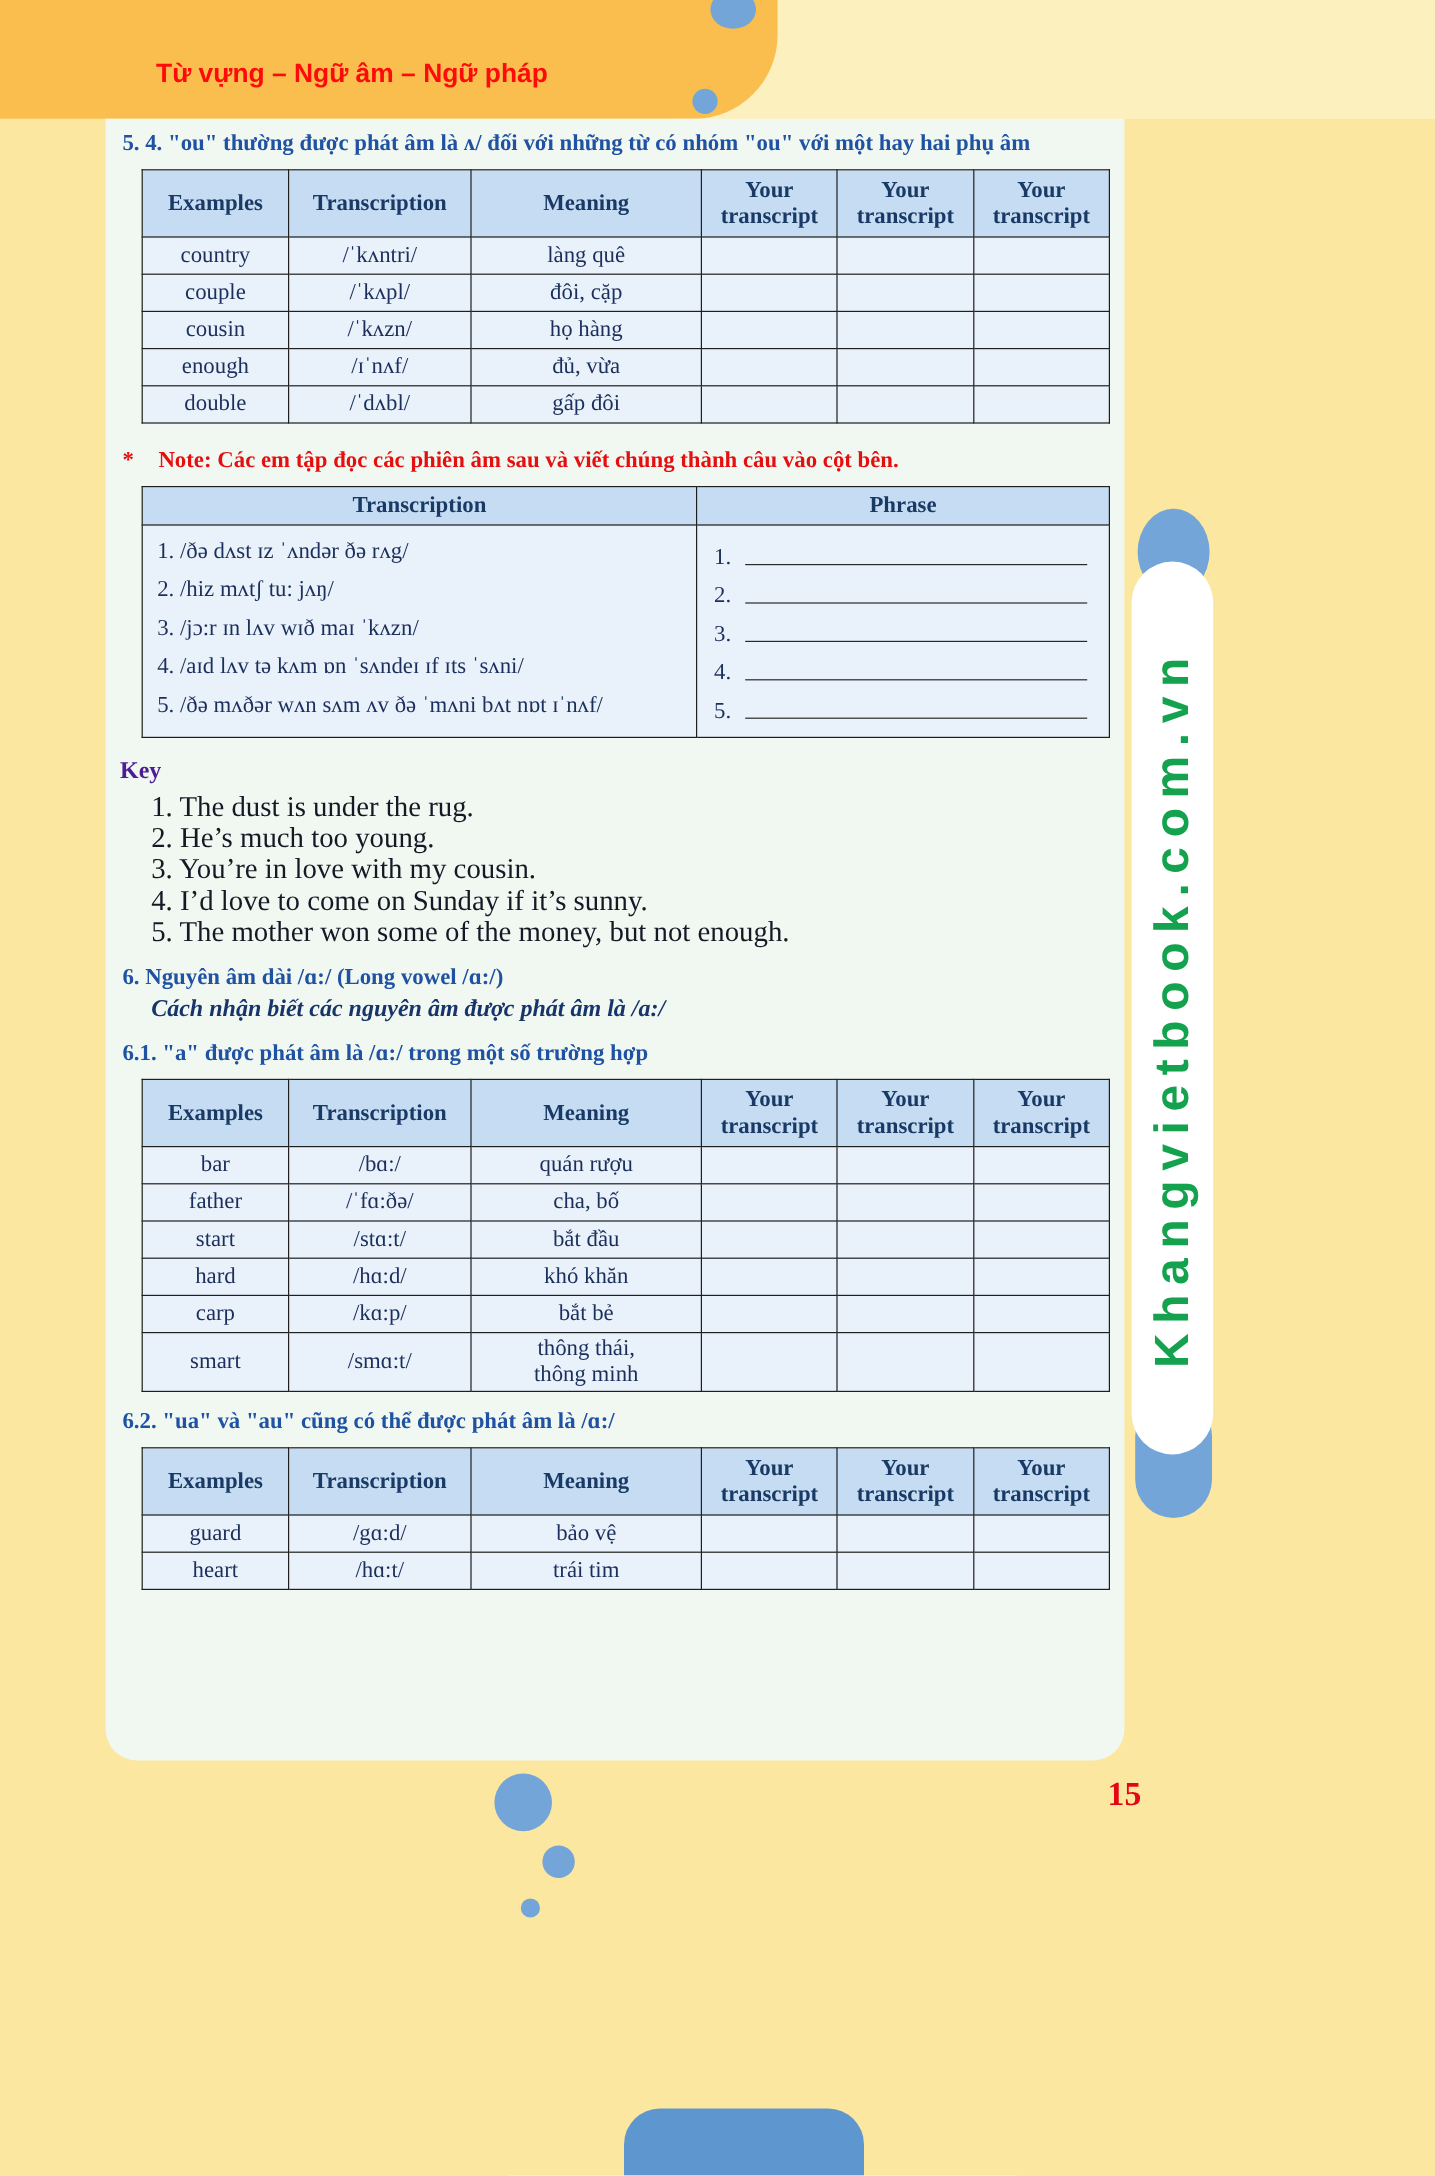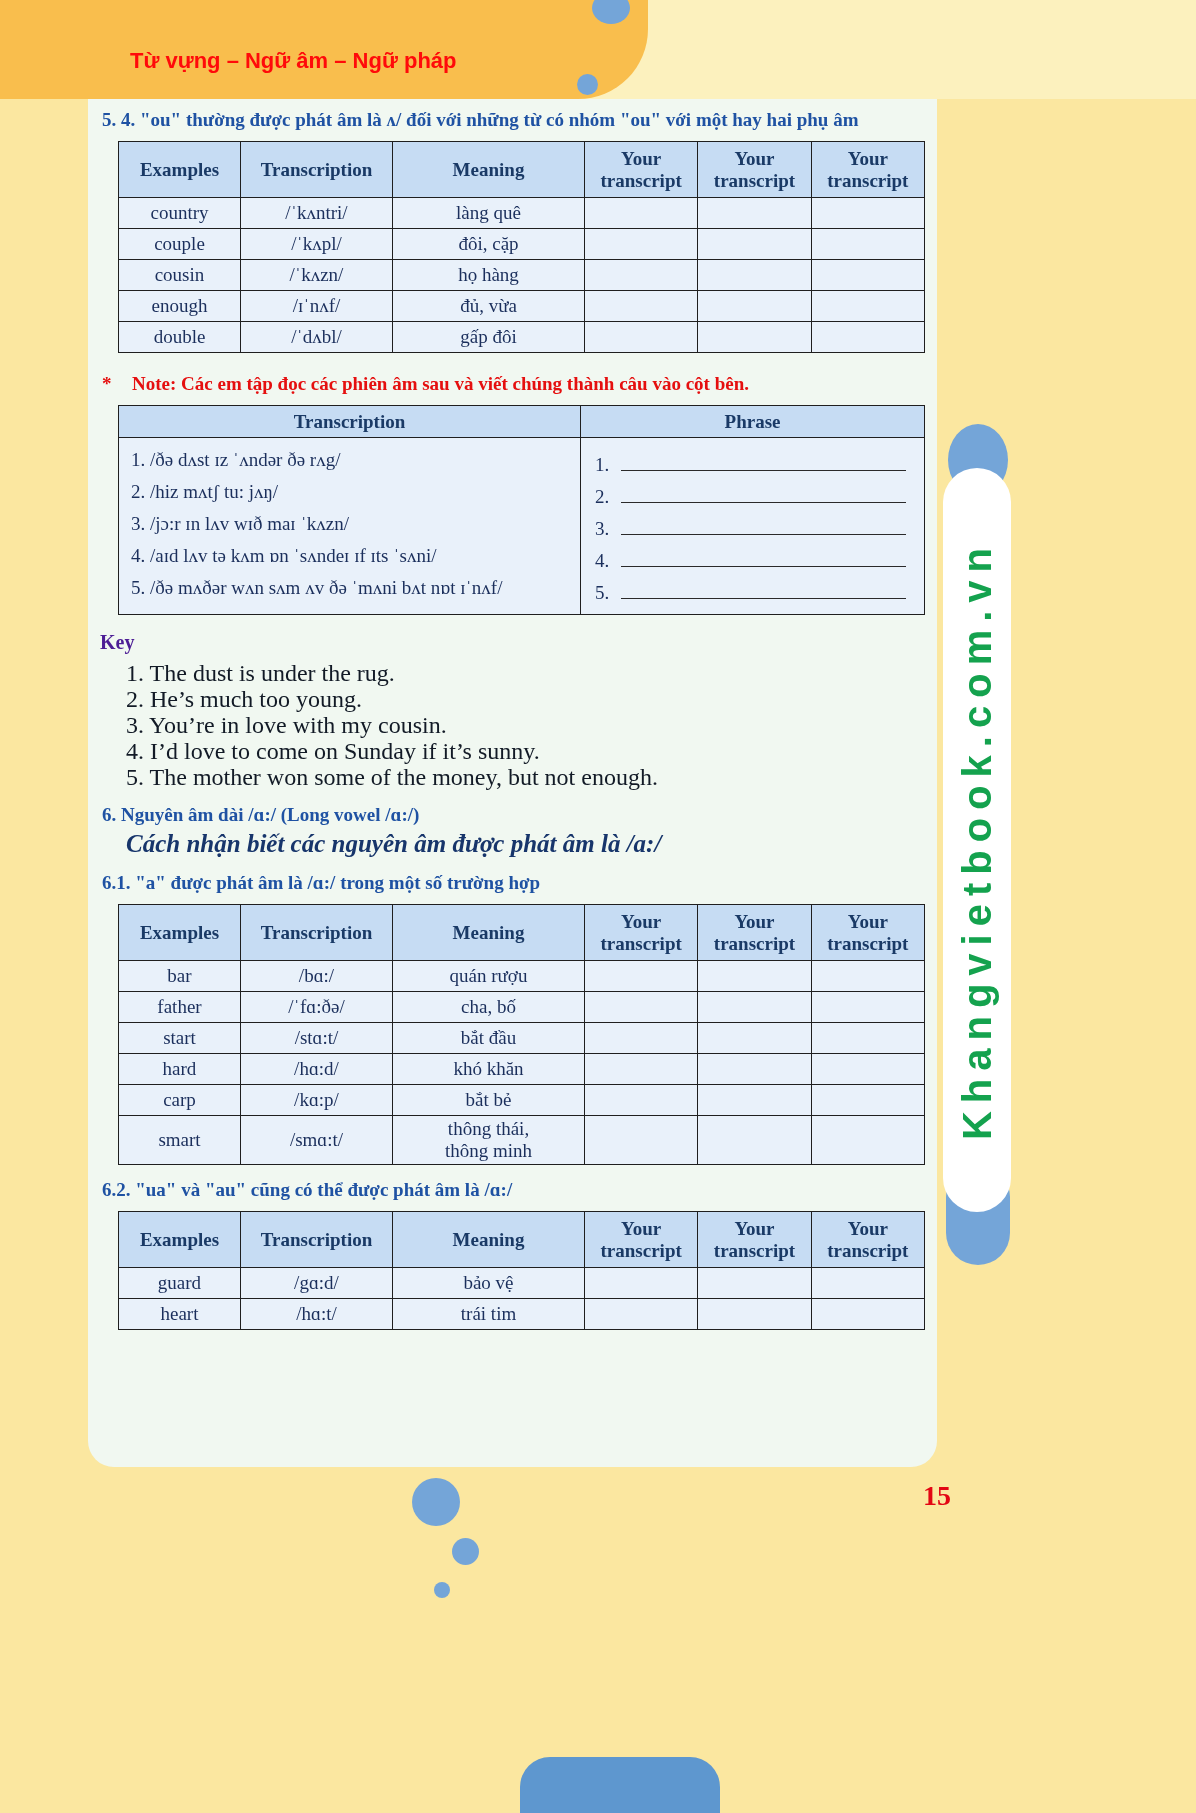--- a/index.html
+++ b/index.html
@@ -22,21 +22,21 @@
 
   .page-header { position:absolute; left:130px; top:48px; z-index:3;
     font-family:"Liberation Sans","DejaVu Sans",sans-serif; font-size:22px; font-weight:700; color:#FF0A0A; }
 
   
   .content { position:absolute; left:88px; top:99px; width:849px; height:1368px; background:#F1F8F1;
     border-radius:0 0 26px 26px; padding:8px 14px 0 12px; z-index:1; }
 
   .sec-title { color:#1F52A3; font-size:19px; font-weight:700; margin:14px 0 0 2px; white-space:nowrap; }
   .sec-title.first { margin-top:2px; }
-  .italic-line { font-style:italic; font-weight:700; color:#17356B; font-size:25px; margin:4px 0 0 26px; }
+  .italic-line { font-style:italic; font-weight:700; color:#17356B; font-size:20px; margin:4px 0 0 26px; }
 
   table { border-collapse:collapse; table-layout:fixed; }
   .vocab { width:807px; margin:10px 0 0 18px; }
   .vocab th, .vocab td { border:1px solid #1f1f1f; }
   .vocab th { background:#C6DCF3; color:#1A3A66; font-size:19px; font-weight:700; padding:4px 4px; height:56px; text-align:center; }
   .vocab th:nth-child(1){ width:122px; }
   .vocab th:nth-child(2){ width:152px; }
   .vocab th:nth-child(3){ width:192px; }
   .vocab td { background:#E9F1FA; color:#1B2F5C; font-size:19px; text-align:center; padding:2px 6px; height:31px; white-space:pre-line; }
 

